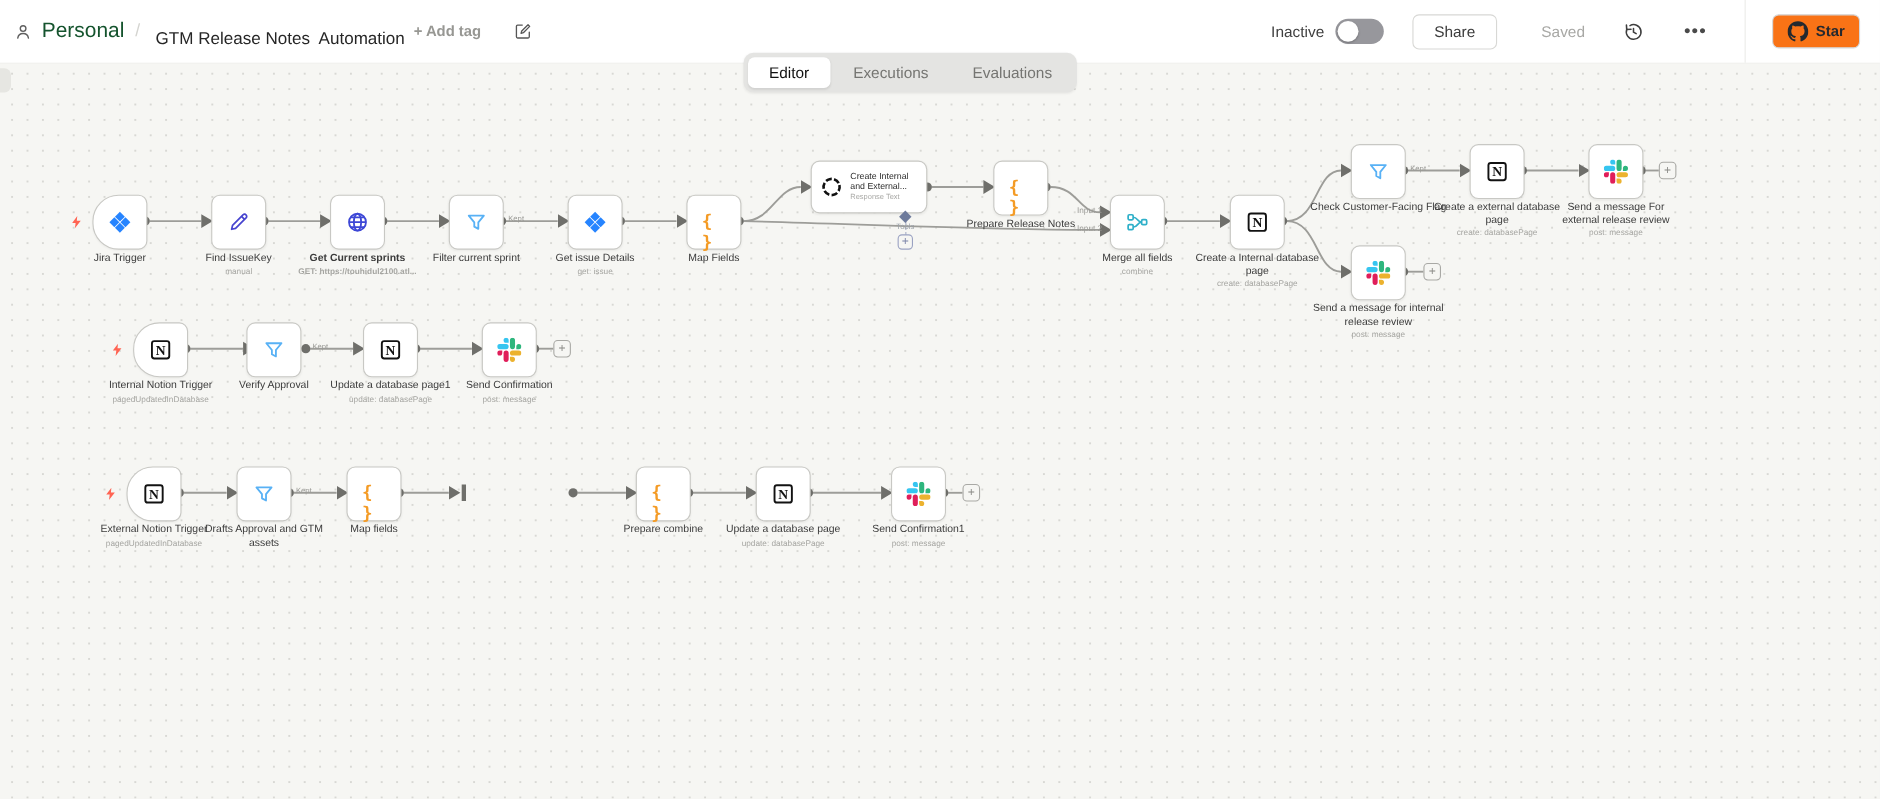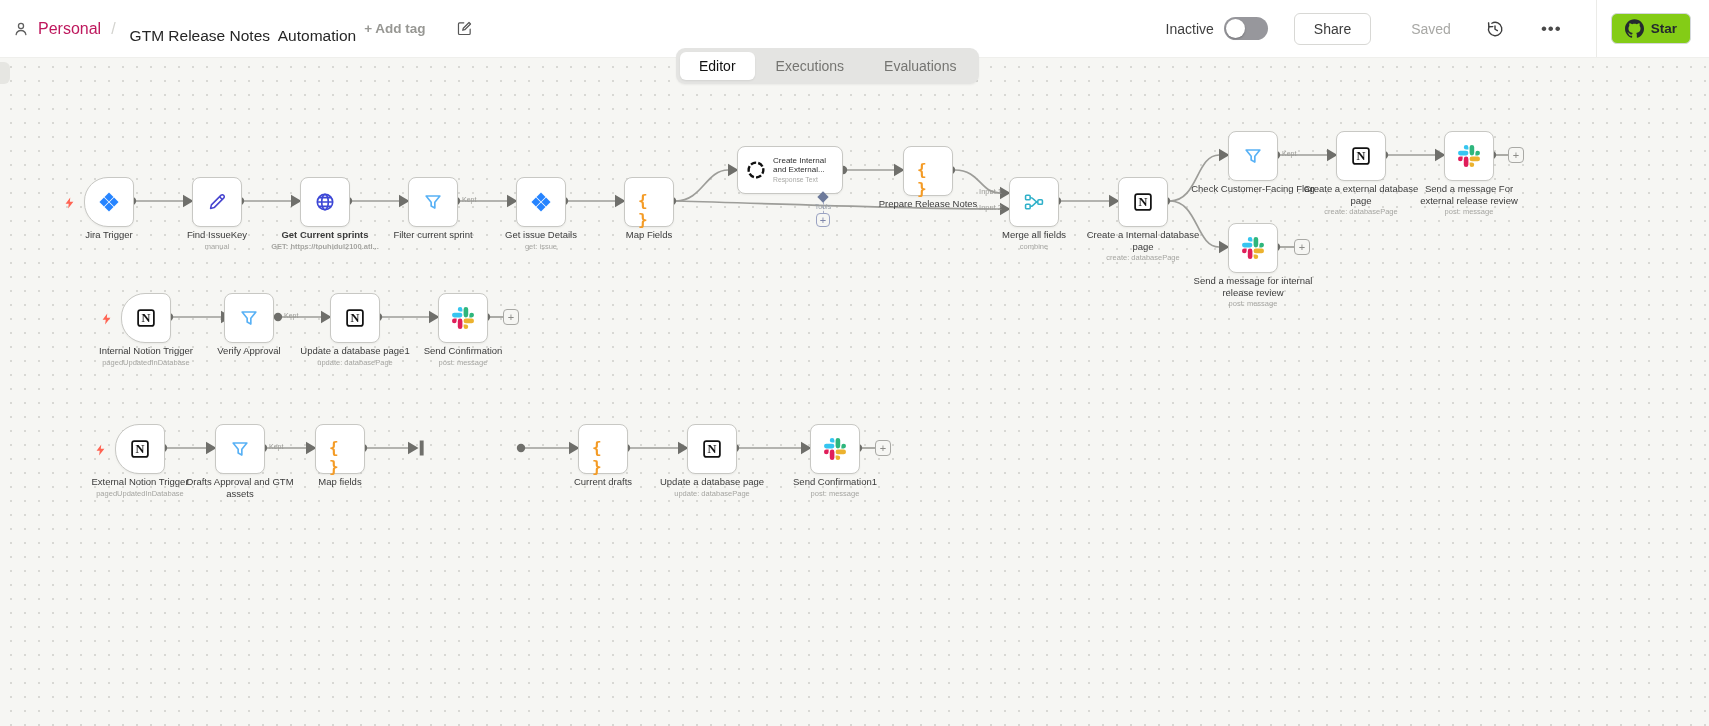--- a/index.html
+++ b/index.html
@@ -12,36 +12,36 @@
     background-image:radial-gradient(circle,#d8d8d4 1px,transparent 1.2px);
     background-size:14px 14px;background-position:4px 4px;}
   #edges{position:absolute;left:0;top:0;pointer-events:none;}
 
   
   #header{position:absolute;left:0;top:0;right:0;height:57px;background:#ffffff;
     border-bottom:1px solid #efefec;z-index:5;display:flex;align-items:center;}
   .hl{display:flex;align-items:center;padding-left:12px;gap:8px;}
   .hicon{width:18px;height:18px;display:inline-flex;}
   .hicon svg{width:100%;height:100%;}
-  .crumb{font-size:16px;color:#be185d;}
+  .crumb{font-size:19px;color:#14532d;}
   .slash{font-size:16px;color:#d4d4d0;margin:0 2px;}
   .wf-title{font-size:15.5px;color:#262626;white-space:pre;margin-left:4px;margin-top:14px;}
   .addtag{font-size:13.5px;color:#979793;font-weight:600;cursor:pointer;}
   .editicon{width:17px;height:17px;margin-left:22px;display:inline-flex;}
   .hr{margin-left:auto;display:flex;align-items:center;gap:0;}
   .inactive{font-size:14px;color:#3f3f3f;}
   .toggle{width:44px;height:23px;border-radius:12px;background:#97979c;margin-left:10px;position:relative;cursor:pointer;}
   .knob{position:absolute;left:2px;top:2px;width:19px;height:19px;border-radius:50%;background:#fff;box-shadow:0 1px 2px rgba(0,0,0,.25);}
   .sharebtn{margin-left:26px;padding:7px 19px;border:1px solid #d8d8d5;border-radius:6px;background:#fff;
     font-size:14px;color:#3c3c3c;font-family:inherit;cursor:pointer;}
   .saved{margin-left:40px;font-size:14px;color:#a8a8a5;}
   .hbtn{margin-left:34px;width:20px;height:20px;display:inline-flex;cursor:pointer;}
   .dots{margin-left:36px;font-size:17px;color:#4a4a4a;letter-spacing:1px;cursor:pointer;line-height:10px;}
   .vdiv{width:1px;height:57px;background:#ebebe8;margin-left:34px;}
-  .star{margin:0 18px 0 14px;display:flex;align-items:center;gap:7px;background:#84cc16;
+  .star{margin:0 18px 0 24px;display:flex;align-items:center;gap:7px;background:#f97316;
     border:1px solid #d4d8dc;border-radius:6px;padding:5px 13px;cursor:pointer;}
   .star svg{width:19px;height:19px;}
   .star span{font-size:13.5px;font-weight:700;color:#24292f;}
 
   
   #tabs{position:absolute;left:676px;top:48px;z-index:6;display:flex;gap:2px;background:#e4e4e2;
     border-radius:9px;padding:4px;box-shadow:0 1px 2px rgba(0,0,0,.05);}
   .tab{padding:6px 19px;font-size:14px;color:#757572;border-radius:6px;cursor:pointer;white-space:nowrap;}
   .tab.active{background:#fff;color:#111;font-weight:500;box-shadow:0 1px 2px rgba(0,0,0,.08);}
 
@@ -403,21 +403,21 @@
         </span>
       </div>
       <div class="node-label">Map fields</div>
     </div>
     <div class="node-wrap" style="left: 578px; top: 424px;">
       <div class="node">
         <span class="node-icon">
           <span class="braces-glyph">{ }</span>
         </span>
       </div>
-      <div class="node-label">Current drafts</div>
+      <div class="node-label">Prepare combine</div>
     </div>
     <div class="node-wrap" style="left: 687px; top: 424px;">
       <div class="node">
         <span class="node-icon">
           <svg viewBox="0 0 24 24">
             <rect x="3.4" y="3.4" width="17.2" height="17.2" rx="2.4" fill="#fff" stroke="#121212" stroke-width="1.9"></rect>
             <text x="12" y="16.8" text-anchor="middle" font-family="Liberation Serif, serif" font-size="13.5" font-weight="bold" fill="#121212">N</text>
           </svg>
         </span>
       </div>

